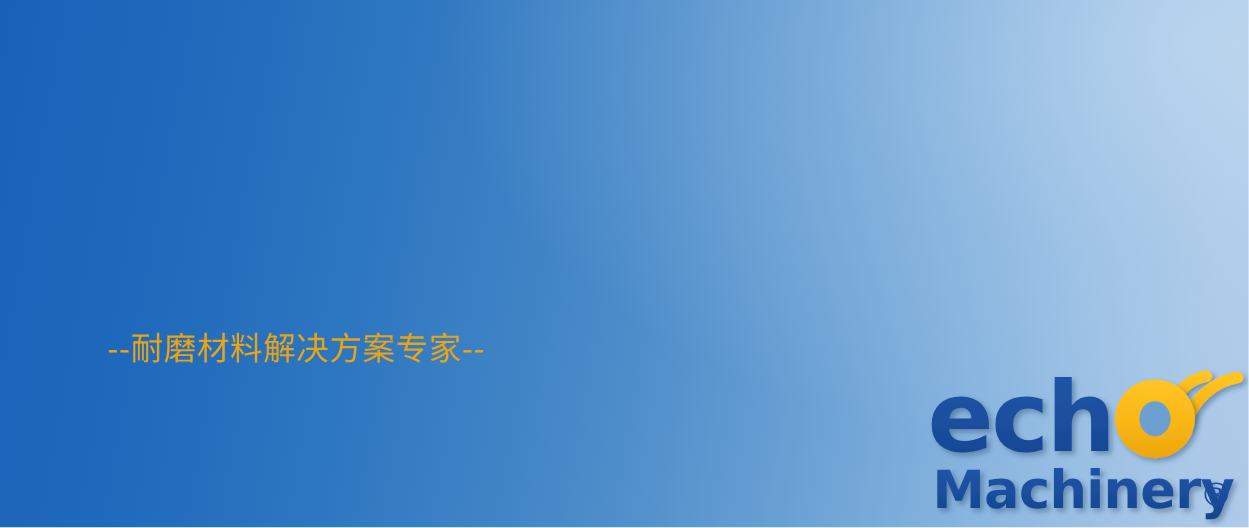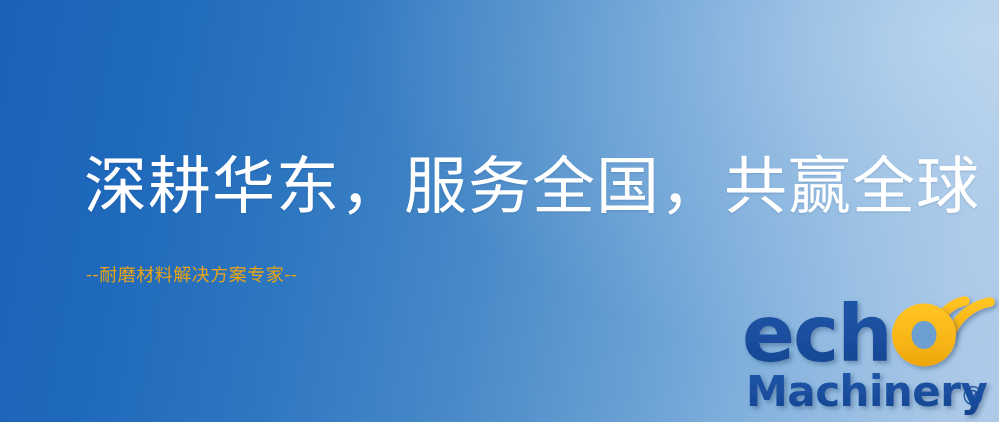--- a/index.html
+++ b/index.html
@@ -55,21 +55,21 @@
     text-shadow: 0 1px 2px rgba(20,60,110,0.18);
   }
 
   
   #banner .subtitle {
     position: absolute;
     left: 86px;
     top: 264px;
     margin: 0;
     font-family: "DejaVu Serif", "Liberation Serif", serif;
-    font-size: 18px;
+    font-size: 26px;
     line-height: 1.25;
     font-weight: 400;
     color: #e8a317;
     letter-spacing: 0.5px;
     white-space: nowrap;
   }
 
   
   #banner .logo {
     position: absolute;
@@ -86,21 +86,20 @@
     overflow: visible;
   }
 </style>
 </head>
 <body>
 
 <div id="banner">
 
   <div class="bg-sheen"></div>
 
-  <h1 class="headline">深耕华东，服务全国，共赢全球</h1>
 
   <p class="subtitle">--耐磨材料解决方案专家--</p>
 
   <div class="logo">
     <svg viewBox="0 0 258 126" xmlns="http://www.w3.org/2000/svg">
       <defs>
         <filter id="logoShadow" x="-20%" y="-20%" width="150%" height="150%">
           <feDropShadow dx="2.5" dy="2.5" stdDeviation="2" flood-color="#12395f" flood-opacity="0.38"></feDropShadow>
         </filter>
         <linearGradient id="blueGrad" x1="0" y1="0" x2="0" y2="1">

